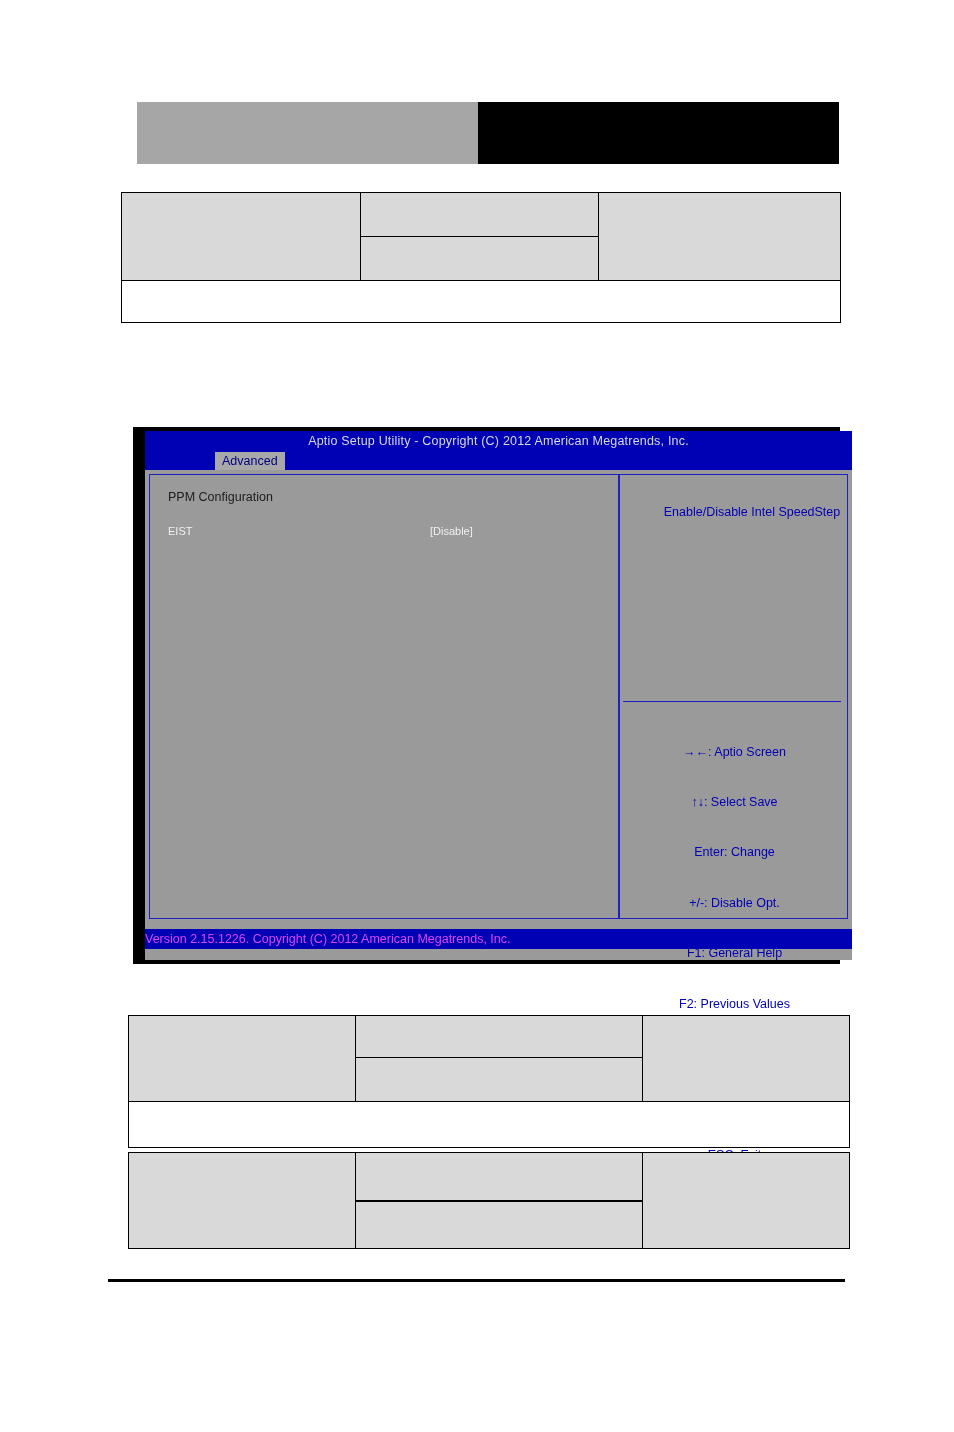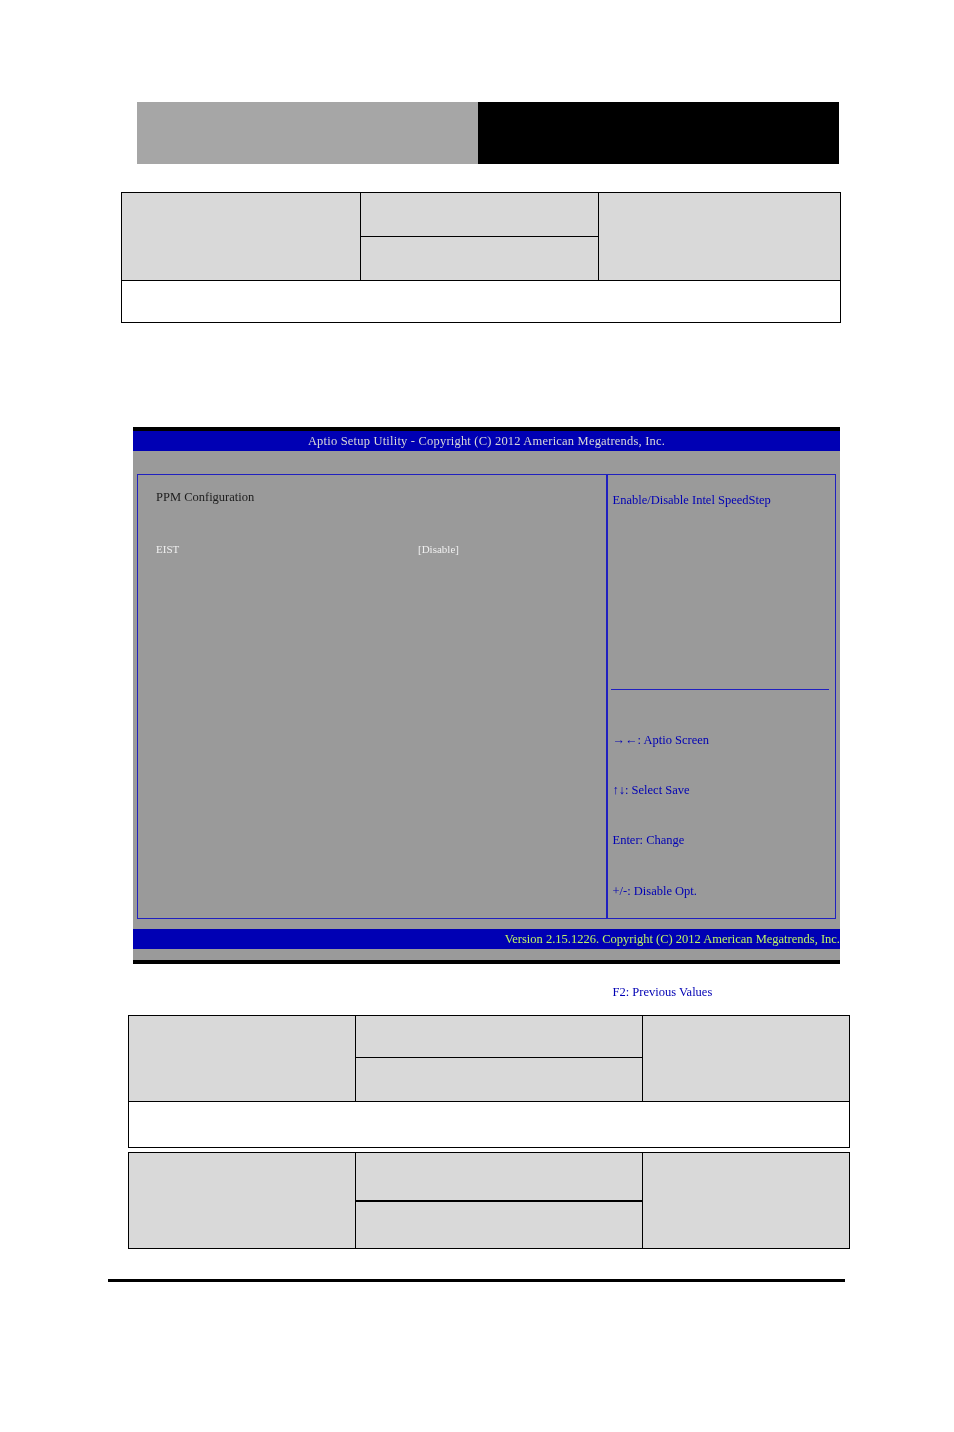--- a/index.html
+++ b/index.html
@@ -109,23 +109,23 @@
   }
 
   
   #bios-screen {
     position: absolute;
     left: 133px;
     top: 427px;
     width: 707px;
     height: 537px;
     background: #000000;
-    font-family: Liberation Serif, serif;
+    font-family: Liberation Sans, sans-serif;
     box-sizing: border-box;
-    padding: 4px 0 4px 0;
+    padding: 4px 0 4px 12px;
   }
   #bios-inner {
     position: relative;
     width: 707px;
     height: 529px;
     background: #9a9a9a;
   }
 
   
   #bios-titlebar {
@@ -189,43 +189,44 @@
     width: 468px;
     height: 100%;
     box-sizing: border-box;
     padding: 13px 0 0 18px;
   }
   .bios-section-title {
     font-size: 12.5px;
     color: #1c1c1c;
     line-height: 18px;
     white-space: pre;
-    margin-bottom: 35px;
+    margin-bottom: 17px;
   }
   .bios-opt-row {
     display: flex;
     font-size: 11px;
     line-height: 17px;
     white-space: pre;
   }
   .bios-opt-row .opt-label { width: 262px; }
   .bios-opt-row.selected .opt-label,
   .bios-opt-row.selected .opt-value { color: #f0f0f0; }
   .bios-opt-row.normal .opt-label,
   .bios-opt-row.normal .opt-value { color: #0000b4; }
 
   
   #bios-right {
     position: absolute;
     left: 469.5px;
-    top: 4px;
+    top: 16px;
     width: 260px;
     height: 100%;
     box-sizing: border-box;
     padding: 13px 0 0 5px;
+    text-align: center;
   }
   #bios-help-text {
     font-size: 12.5px;
     line-height: 16px;
     color: #0000b4;
     white-space: pre-wrap;
   }
   #bios-help-sep {
     position: absolute;
     left: 3px;
@@ -247,24 +248,24 @@
   .key-line { white-space: pre; }
 
   
   #bios-versionbar {
     position: absolute;
     left: 0;
     top: 498px;
     width: 707px;
     height: 20px;
     background: #0000b4;
-    color: #bef264;
+    color: #d946ef;
     font-size: 12.5px;
     line-height: 20px;
-    text-align: right;
+    text-align: left;
     white-space: pre;
   }
 </style>
 </head>
 <body>
 
 <div id="header-blocks">
   <div class="header-block-gray"></div>
   <div class="header-block-black"></div>
 </div>
@@ -283,20 +284,23 @@
     <td class="white" colspan="3"></td>
   </tr>
 </tbody>
   </table>
 
 <div id="bios-screen">
   <div id="bios-inner">
 
     <div id="bios-titlebar">Aptio Setup Utility - Copyright (C) 2012 American Megatrends, Inc.</div>
 
+    <div id="bios-tabrow">
+      <div id="tab-advanced">Advanced</div>
+    </div>
 
     <div id="bios-body">
 
       <div id="bios-left">
         <div class="bios-section-title">PPM Configuration</div>
 
         <div class="bios-opt-row selected">
           <span class="opt-label">EIST</span>
           <span class="opt-value">[Disable]</span>
         </div>

